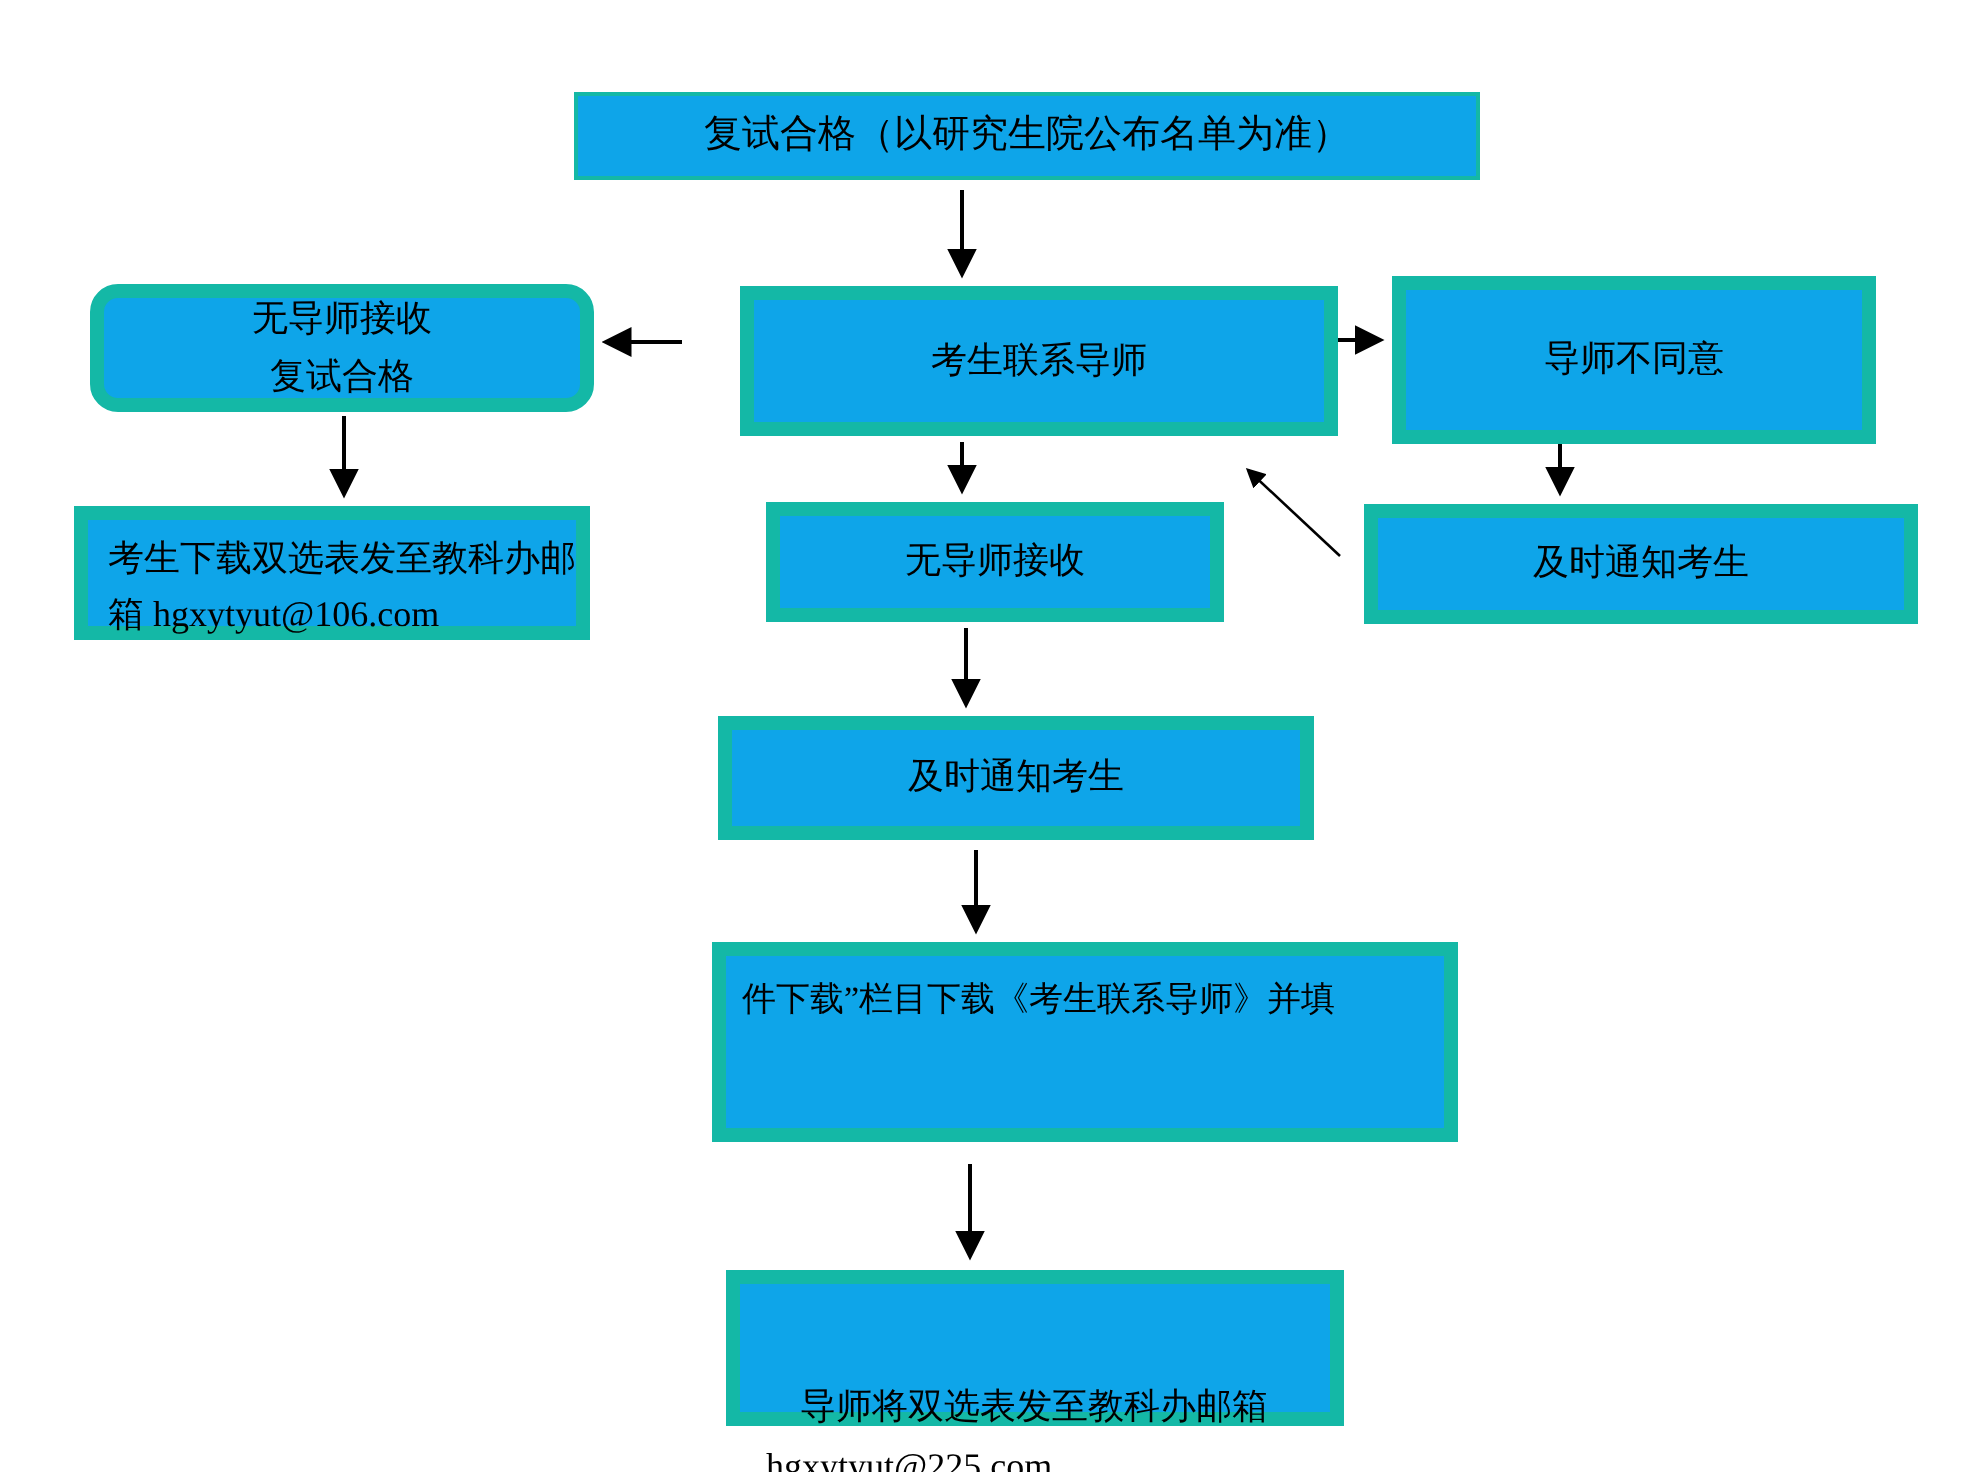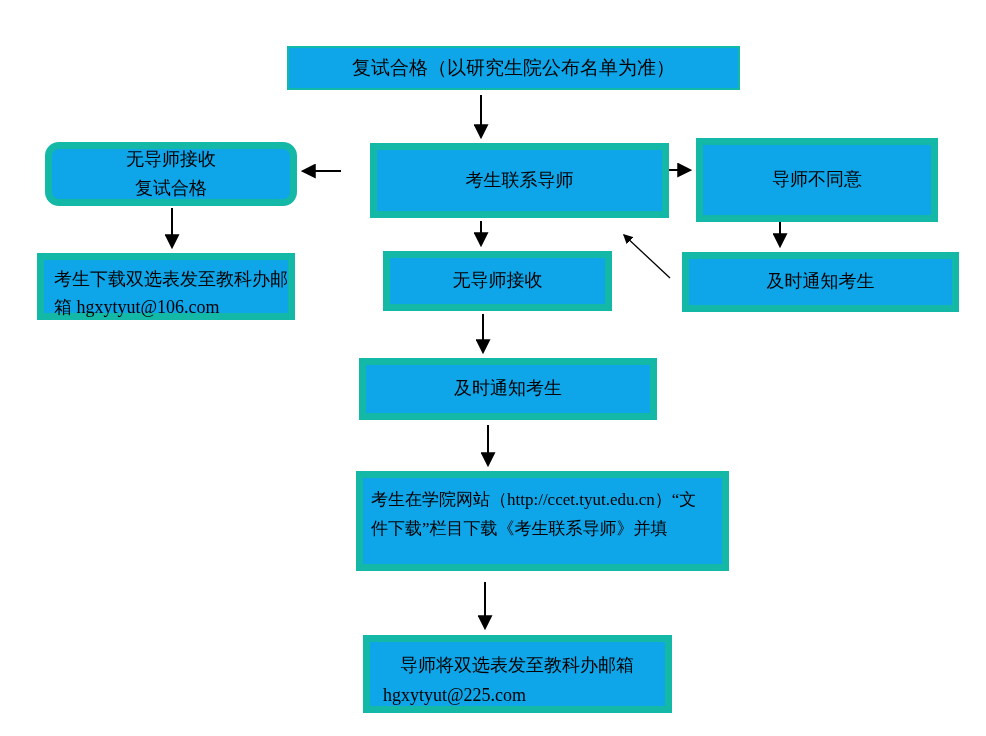--- a/index.html
+++ b/index.html
@@ -38,21 +38,21 @@
   #node-qualified   {left:287px; top:46px;  width:453px; height:44px; border-width:2px; font-size:19px;}
   #node-contact     {left:370px; top:143px; width:299px; height:75px;}
   #node-no-mentor   {left:45px;  top:142px; width:252px; height:64px; line-height:29px;}
   #node-disagree    {left:696px; top:138px; width:242px; height:84px;}
   #node-download    {left:37px;  top:253px; width:258px; height:67px; padding:5px 10px; line-height:28px;}
   #node-agree       {left:383px; top:251px; width:229px; height:60px;}
   #node-notify-right{left:682px; top:252px; width:277px; height:60px;}
   #node-notify-mid  {left:359px; top:358px; width:298px; height:62px;}
   #node-website     {left:356px; top:471px; width:373px; height:100px; padding:7px 8px; font-size:17px; line-height:29px;}
   #node-final       {left:363px; top:635px; width:309px; height:78px; padding:8px 13px; line-height:30px;}
-  #node-final .indent1{text-indent:17px;}
+  #node-final .indent1{text-indent:17px;margin-top:38px;}
   #arrow-layer{position:absolute;left:0;top:0;width:986px;height:736px;pointer-events:none;}
 </style>
 </head>
 <body>
 
 <div id="canvas">
 
   <svg id="arrow-layer" viewBox="0 0 986 736">
     <defs>
       <marker id="ah" viewBox="0 0 10 10" refX="8.5" refY="5" markerWidth="7.5" markerHeight="7.5" orient="auto-start-reverse">
@@ -99,21 +99,20 @@
 
   <div id="node-notify-right" class="node center-text">
     <span class="line">及时通知考生</span>
   </div>
 
   <div id="node-notify-mid" class="node center-text">
     <span class="line">及时通知考生</span>
   </div>
 
   <div id="node-website" class="node">
-    <div class="line">考生在学院网站（http://ccet.tyut.edu.cn）“文</div>
     <div class="line">件下载”栏目下载《考生联系导师》并填</div>
   </div>
 
   <div id="node-final" class="node">
     <div class="line indent1">导师将双选表发至教科办邮箱</div>
     <div class="line">hgxytyut@225.com</div>
   </div>
 
 </div>
 

